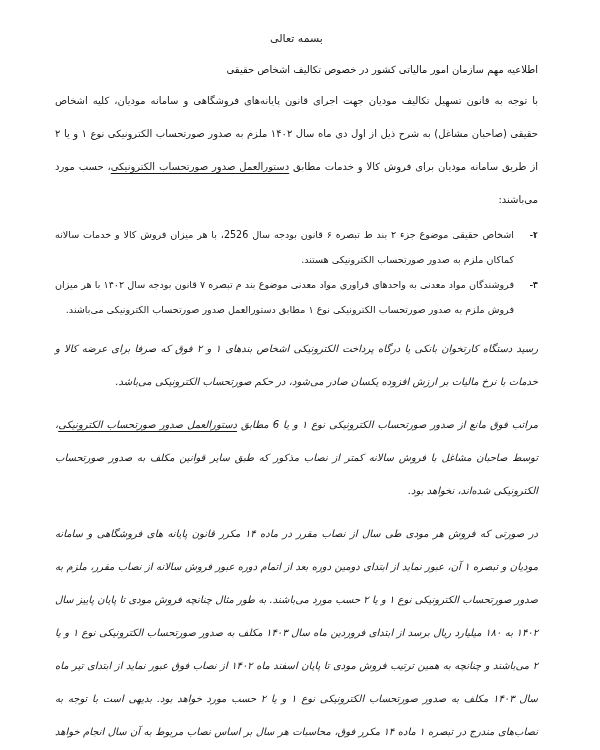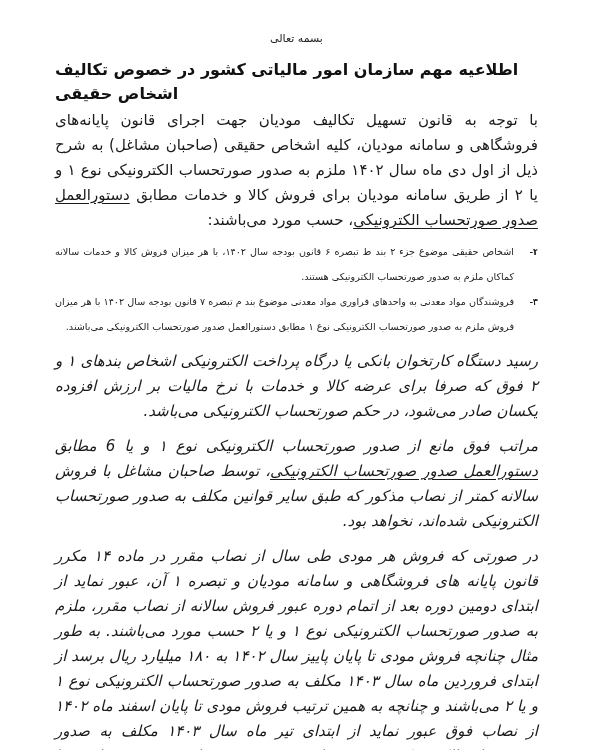--- a/index.html
+++ b/index.html
@@ -24,30 +24,30 @@
     }
     .basmala {
       text-align: center;
       font-size: 11px;
       padding-top: 32px;
       margin: 0;
       height: 18px;
       color: #222;
     }
     .title {
-      text-align: left;
-      font-weight: bold;
-      font-size: 16px;
+      text-align: right;
+      font-weight: normal;
+      font-size: 10px;
       line-height: 24px;
       margin: 8px 0 0 0;
       color: #111;
     }
     .para {
-      font-size: 15px;
-      line-height: 25px;
+      font-size: 10px;
+      line-height: 33px;
       text-align: justify;
       text-align-last: right;
       margin: 2px 0 0 0;
     }
     .para.gap {
       margin-top: 10px;
       font-style: italic;
     }
     .u {
       text-decoration: underline;
@@ -87,21 +87,21 @@
   </div>
 
   <p class="para"><span>با توجه به قانون تسهیل تکالیف مودیان جهت اجرای قانون پایانه‌های فروشگاهی و سامانه مودیان، کلیه اشخاص حقیقی (صاحبان مشاغل) به شرح ذیل از اول دی ماه سال ۱۴۰۲ ملزم به صدور صورتحساب الکترونیکی نوع ۱ و یا ۲ از طریق سامانه مودیان برای فروش کالا و خدمات مطابق </span><span class="u">دستورالعمل صدور صورتحساب الکترونیکی</span><span>، حسب مورد می‌باشند:</span></p>
 
   <ol class="items">
     <li>
       <span class="num">۱-</span>
     </li>
     <li>
       <span class="num">۲-</span>
-      <span>اشخاص حقیقی موضوع جزء ۲ بند ط تبصره ۶ قانون بودجه سال ۱۴۰۲، با هر میزان فروش کالا و خدمات سالانه کماکان ملزم به صدور صورتحساب الکترونیکی هستند.</span>
+      <span>اشخاص حقیقی موضوع جزء ۲ بند ط تبصره ۶ قانون بودجه سال 2526، با هر میزان فروش کالا و خدمات سالانه کماکان ملزم به صدور صورتحساب الکترونیکی هستند.</span>
     </li>
     <li>
       <span class="num">۳-</span>
     </li>
     <li>
       <span class="num">۴-</span>
       <span>فروشندگان مواد معدنی به واحدهای فراوری مواد معدنی موضوع بند م تبصره ۷ قانون بودجه سال ۱۴۰۲ با هر میزان فروش ملزم به صدور صورتحساب الکترونیکی نوع ۱ مطابق دستورالعمل صدور صورتحساب الکترونیکی می‌باشند.</span>
     </li>
   </ol>
 

